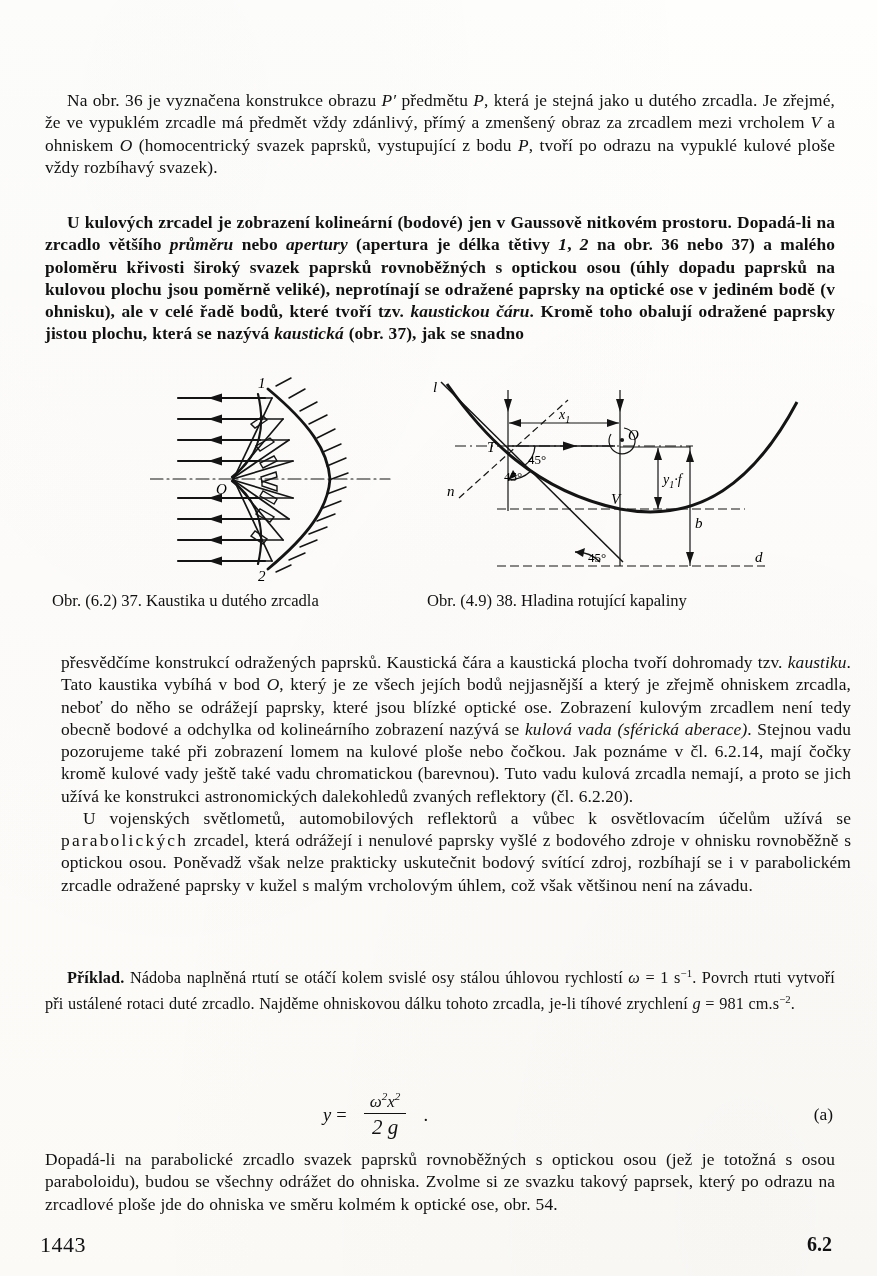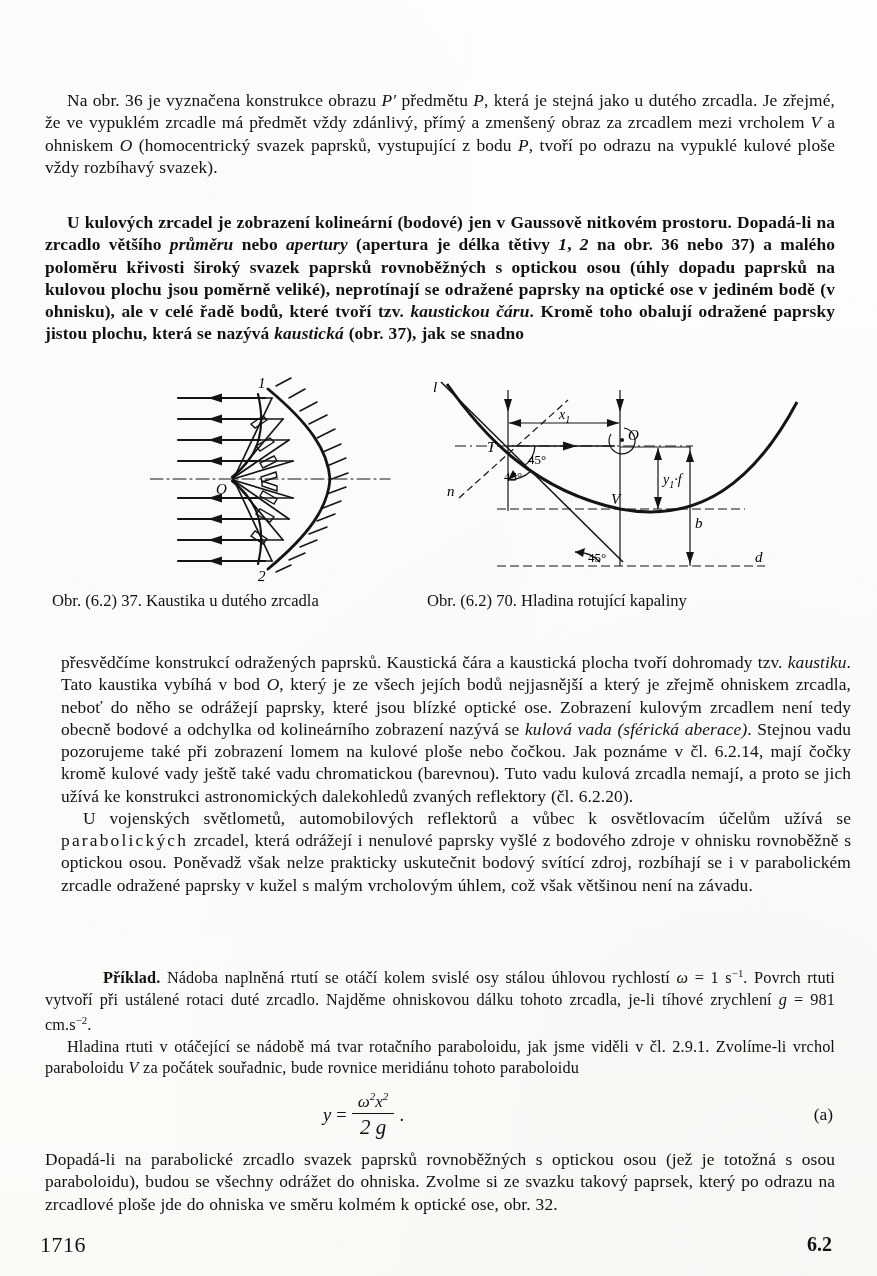--- a/index.html
+++ b/index.html
@@ -33,21 +33,21 @@
     margin: 0;
     font-size: 17.4px;
     line-height: 22.25px;
     text-align: justify;
     text-justify: inter-word;
     letter-spacing: 0.1px;
     word-spacing: 0.4px;
   }
   p.indent { text-indent: 22px; }
   i, em { font-style: italic; }
-  b, strong { font-weight: bold; margin-left: 36px; }
+  b, strong { font-weight: bold; }
   .spaced { letter-spacing: 2.2px; }
 
   .block-1 { position: absolute; left: 45px; top: 89px; width: 790px; }
   .block-2 { position: absolute; left: 45px; top: 211px; width: 790px; font-weight: bold; }
   .block-3 { position: absolute; left: 45px; top: 651px; width: 790px; margin-left: 16px; }
   .block-4 { position: absolute; left: 45px; top: 963px; width: 790px; font-size: 16.3px; line-height: 21.3px; }
   .block-5 { position: absolute; left: 45px; top: 1148px; width: 790px; }
 
   
   .figures {
@@ -92,21 +92,21 @@
     font-size: 18.5px;
     display: flex;
     align-items: center;
     gap: 5px;
   }
   .frac {
     display: inline-flex;
     flex-direction: column;
     align-items: center;
     vertical-align: middle;
-    margin: 0 0;
+    margin: 0 12px;
   }
   .frac .num {
     padding: 0 6px 1px 6px;
     font-size: 17px;
     font-style: italic;
   }
   .frac .bar {
     width: 100%;
     height: 1.4px;
     background: #111;
@@ -322,47 +322,46 @@
         <text x="203" y="64" font-size="15" font-style="italic" font-family="Liberation Serif, serif">O</text>
         <text x="186" y="128" font-size="15" font-style="italic" font-family="Liberation Serif, serif">V</text>
         <text x="238" y="108" font-size="14" font-style="italic" font-family="Liberation Serif, serif">y<tspan font-size="10" dy="4">1</tspan><tspan dy="-4">·f</tspan></text>
         <text x="270" y="152" font-size="15" font-style="italic" font-family="Liberation Serif, serif">b</text>
         <text x="330" y="186" font-size="15" font-style="italic" font-family="Liberation Serif, serif">d</text>
       </svg>
     </div>
 
     <div class="fig-caption-row">
       <span class="cap-left">Obr. (6.2) 37. Kaustika u dutého zrcadla</span>
-      <span class="cap-right">Obr. (6.2) 70. Hladina rotující kapaliny</span>
+      <span class="cap-right">Obr. (4.9) 38. Hladina rotující kapaliny</span>
     </div>
   </div>
 
   <div class="block-3">
     <p class="body-text">přesvědčíme konstrukcí odražených paprsků. Kaustická čára a kaustická plocha tvoří dohromady tzv. <i>kaustiku</i>. Tato kaustika vybíhá v bod <i>O</i>, který je ze všech jejích bodů nejjasnější a který je zřejmě ohniskem zrcadla, neboť do něho se odrážejí paprsky, které jsou blízké optické ose. Zobrazení kulovým zrcadlem není tedy obecně bodové a odchylka od kolineárního zobrazení nazývá se <i>kulová vada (sférická aberace)</i>. Stejnou vadu pozorujeme také při zobrazení lomem na kulové ploše nebo čočkou. Jak poznáme v čl. 6.2.14, mají čočky kromě kulové vady ještě také vadu chromatickou (barevnou). Tuto vadu kulová zrcadla nemají, a proto se jich užívá ke konstrukci astronomických dalekohledů zvaných reflektory (čl. 6.2.20).</p>
     <p class="body-text indent">U vojenských světlometů, automobilových reflektorů a vůbec k osvětlovacím účelům užívá se <span class="spaced">parabolických</span> zrcadel, která odrážejí i nenulové paprsky vyšlé z bodového zdroje v ohnisku rovnoběžně s optickou osou. Poněvadž však nelze prakticky uskutečnit bodový svítící zdroj, rozbíhají se i v parabolickém zrcadle odražené paprsky v kužel s malým vrcholovým úhlem, což však většinou není na závadu.</p>
   </div>
 
   <div class="block-4">
     <p class="body-text indent" style="font-size:16.3px;line-height:21.3px;"><b>Příklad.</b> Nádoba naplněná rtutí se otáčí kolem svislé osy stálou úhlovou rychlostí <i>ω</i> = 1 s<sup class="sm">−1</sup>. Povrch rtuti vytvoří při ustálené rotaci duté zrcadlo. Najděme ohniskovou dálku tohoto zrcadla, je-li tíhové zrychlení <i>g</i> = 981 cm.s<sup class="sm">−2</sup>.</p>
-    <p class="body-text indent" style="font-size:16.3px;line-height:21.3px;">Hladina rtuti v otáčející se nádobě má tvar rotačního paraboloidu, jak jsme viděli v čl. 2.9.1. Zvolíme-li vrchol paraboloidu <i>V</i> za počátek souřadnic, bude rovnice meridiánu tohoto paraboloidu</p>
   </div>
 
   <div class="formula-wrap">
     <div class="formula">
       <span style="font-style:italic;">y</span>
       <span>=</span>
       <span class="frac">
         <span class="num">ω<sup class="sm">2</sup><i>x</i><sup class="sm">2</sup></span>
         <span class="bar"></span>
         <span class="den">2 g</span>
       </span>
       <span>.</span>
     </div>
     <span class="eq-label">(a)</span>
   </div>
 
   <div class="block-5">
-    <p class="body-text">Dopadá-li na parabolické zrcadlo svazek paprsků rovnoběžných s optickou osou (jež je totožná s osou paraboloidu), budou se všechny odrážet do ohniska. Zvolme si ze svazku takový paprsek, který po odrazu na zrcadlové ploše jde do ohniska ve směru kolmém k optické ose, obr. 32.</p>
-  </div>
-
-  <div class="footer-page">1716</div>
+    <p class="body-text">Dopadá-li na parabolické zrcadlo svazek paprsků rovnoběžných s optickou osou (jež je totožná s osou paraboloidu), budou se všechny odrážet do ohniska. Zvolme si ze svazku takový paprsek, který po odrazu na zrcadlové ploše jde do ohniska ve směru kolmém k optické ose, obr. 54.</p>
+  </div>
+
+  <div class="footer-page">1443</div>
   <div class="footer-sect">6.2</div>
 </div>
 
 </body></html>

